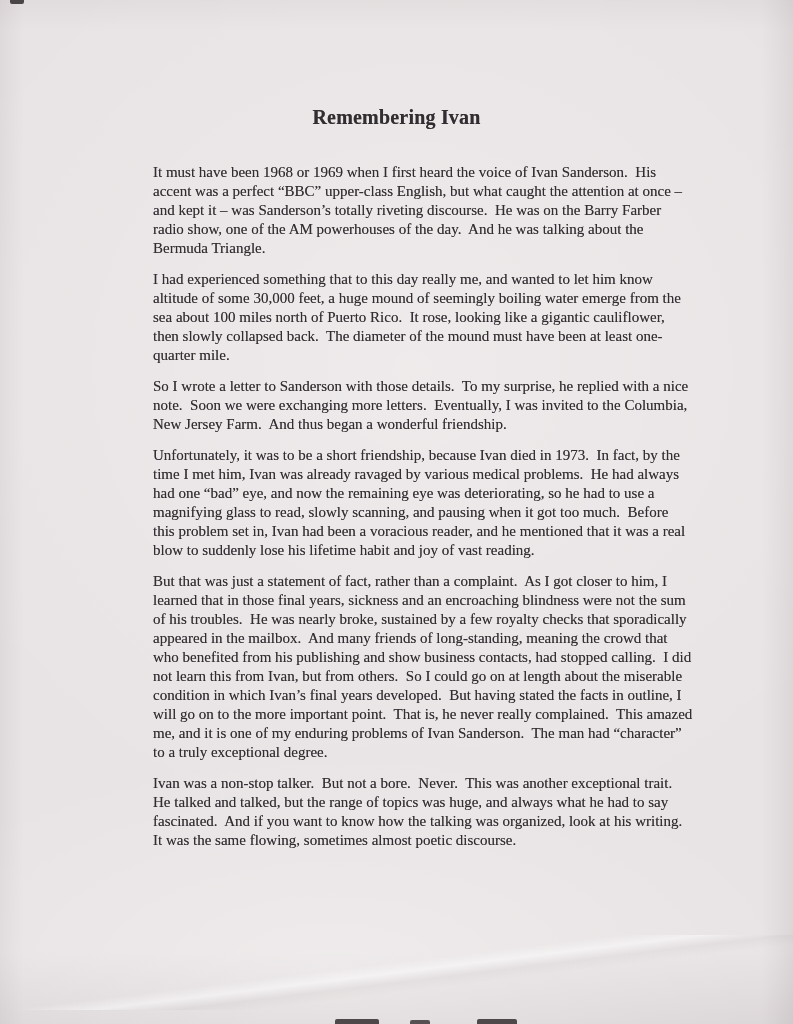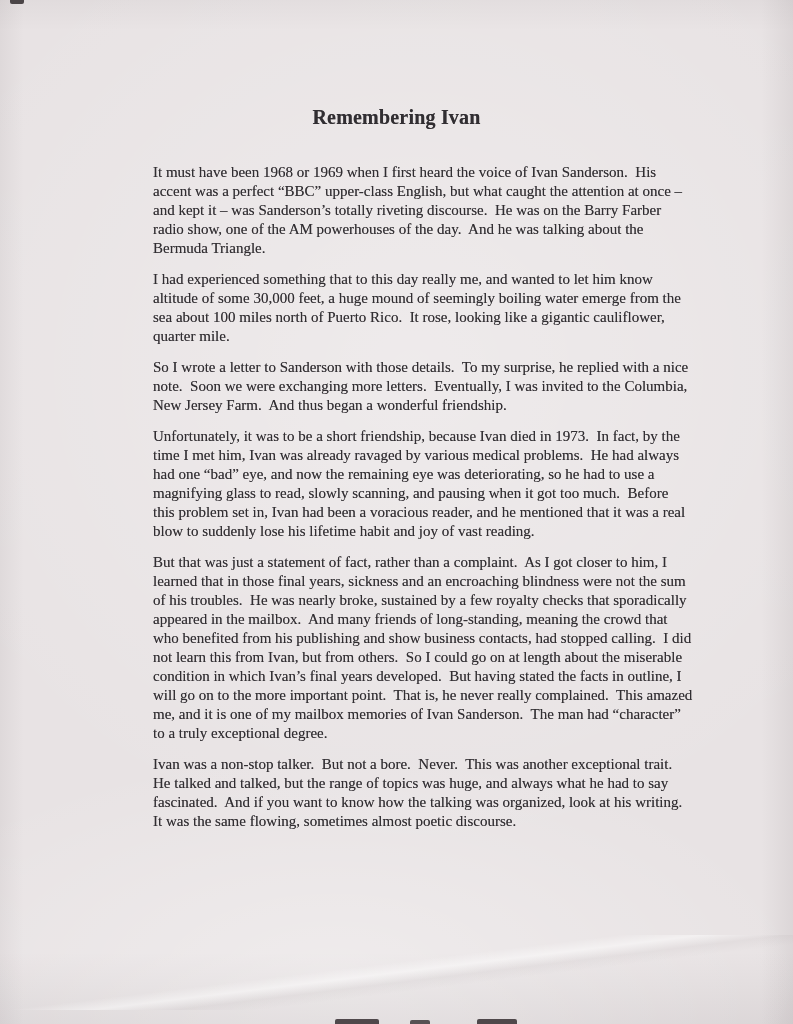--- a/index.html
+++ b/index.html
@@ -91,20 +91,21 @@
         <div class="line">It must have been 1968 or 1969 when I first heard the voice of Ivan Sanderson.  His</div>
         <div class="line">accent was a perfect “BBC” upper-class English, but what caught the attention at once –</div>
         <div class="line">and kept it – was Sanderson’s totally riveting discourse.  He was on the Barry Farber</div>
         <div class="line">radio show, one of the AM powerhouses of the day.  And he was talking about the</div>
         <div class="line">Bermuda Triangle.</div>
       </div>
       <div class="para">
         <div class="line">I had experienced something that to this day really me, and wanted to let him know</div>
         <div class="line">altitude of some 30,000 feet, a huge mound of seemingly boiling water emerge from the</div>
         <div class="line">sea about 100 miles north of Puerto Rico.  It rose, looking like a gigantic cauliflower,</div>
+        <div class="line">then slowly collapsed back.  The diameter of the mound must have been at least one-</div>
         <div class="line">quarter mile.</div>
       </div>
       <div class="para">
         <div class="line">So I wrote a letter to Sanderson with those details.  To my surprise, he replied with a nice</div>
         <div class="line">note.  Soon we were exchanging more letters.  Eventually, I was invited to the Columbia,</div>
         <div class="line">New Jersey Farm.  And thus began a wonderful friendship.</div>
       </div>
       <div class="para">
         <div class="line">Unfortunately, it was to be a short friendship, because Ivan died in 1973.  In fact, by the</div>
         <div class="line">time I met him, Ivan was already ravaged by various medical problems.  He had always</div>
@@ -115,21 +116,21 @@
       </div>
       <div class="para">
         <div class="line">But that was just a statement of fact, rather than a complaint.  As I got closer to him, I</div>
         <div class="line">learned that in those final years, sickness and an encroaching blindness were not the sum</div>
         <div class="line">of his troubles.  He was nearly broke, sustained by a few royalty checks that sporadically</div>
         <div class="line">appeared in the mailbox.  And many friends of long-standing, meaning the crowd that</div>
         <div class="line">who benefited from his publishing and show business contacts, had stopped calling.  I did</div>
         <div class="line">not learn this from Ivan, but from others.  So I could go on at length about the miserable</div>
         <div class="line">condition in which Ivan’s final years developed.  But having stated the facts in outline, I</div>
         <div class="line">will go on to the more important point.  That is, he never really complained.  This amazed</div>
-        <div class="line">me, and it is one of my mailbox memories of Ivan Sanderson.  The man had “character”</div>
+        <div class="line">me, and it is one of my enduring problems of Ivan Sanderson.  The man had “character”</div>
         <div class="line">to a truly exceptional degree.</div>
       </div>
       <div class="para">
         <div class="line">Ivan was a non-stop talker.  But not a bore.  Never.  This was another exceptional trait.</div>
         <div class="line">He talked and talked, but the range of topics was huge, and always what he had to say</div>
         <div class="line">fascinated.  And if you want to know how the talking was organized, look at his writing.</div>
         <div class="line">It was the same flowing, sometimes almost poetic discourse.</div>
       </div>
     </div>
 

